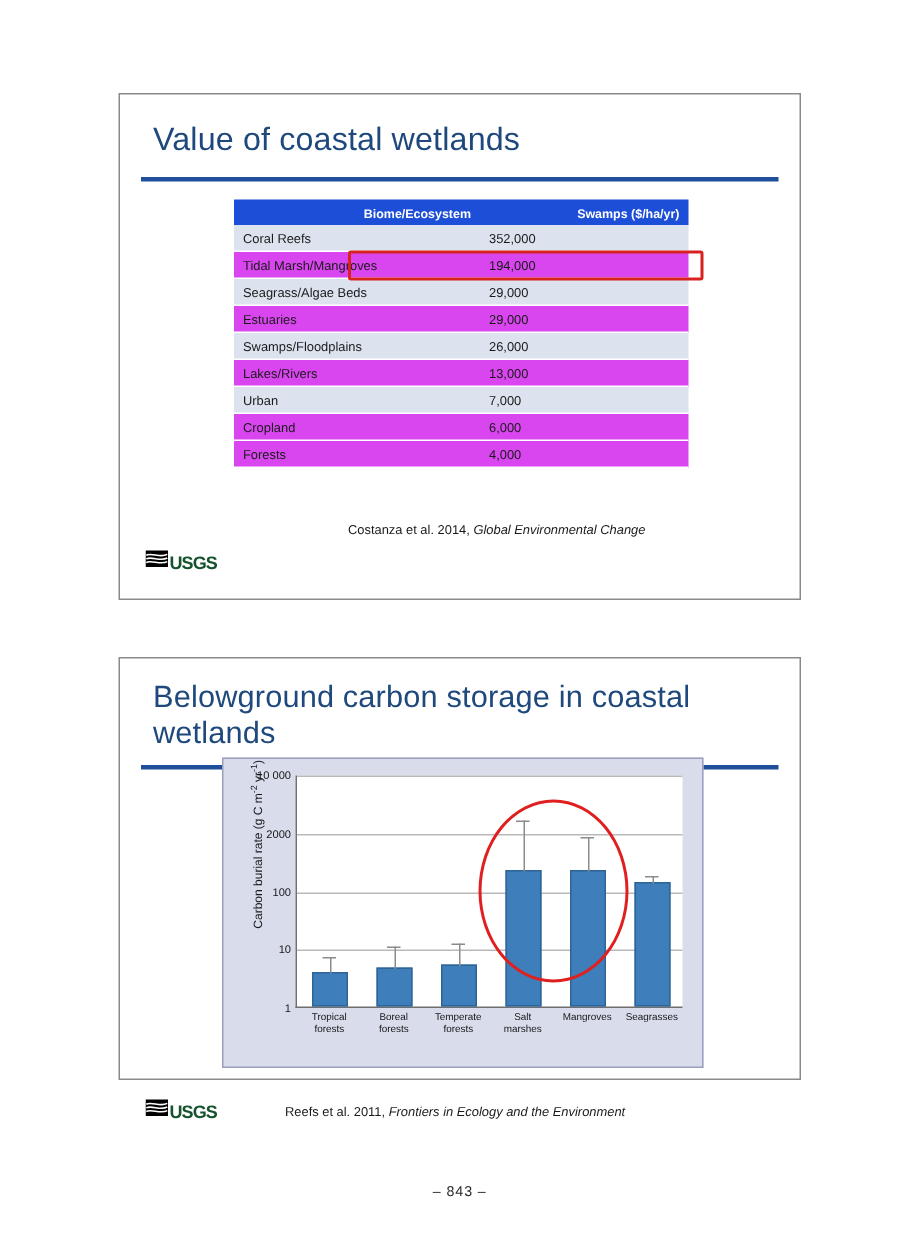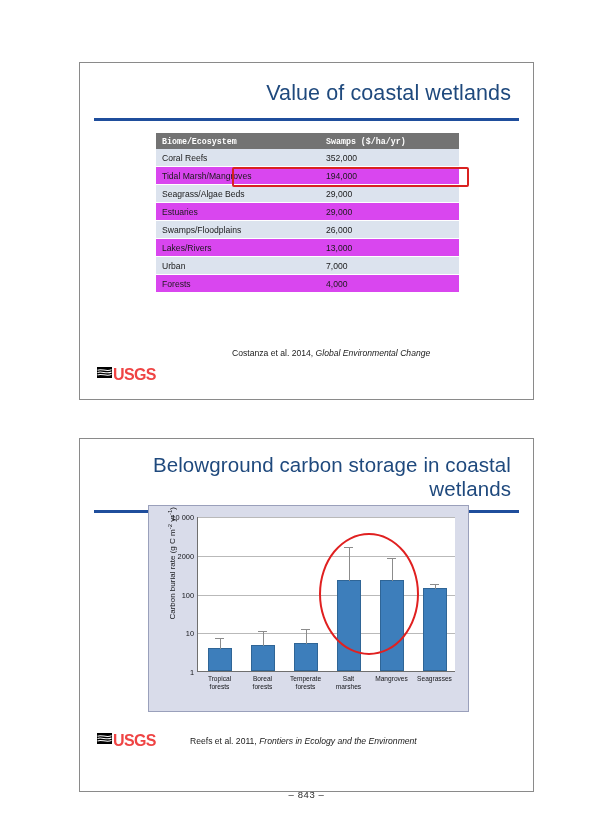--- a/index.html
+++ b/index.html
@@ -14,26 +14,26 @@
   .page{position:relative;width:613px;height:840px;}
 
   
   .slide{
     position:absolute;
     background:#ffffff;
     border:1px solid #8a8a8a;
     box-sizing:border-box;
   }
   #slide-1{ left:79px; top:62px; width:455px; height:338px; }
-  #slide-2{ left:79px; top:438px; width:455px; height:354px; }
+  #slide-2{ left:79px; top:438px; width:455px; height:282px; }
 
   .slide-title{
     color:#1F497D;
     font-weight:400;
-    text-align:right;
+    text-align:left;
     letter-spacing:.1px;
     line-height:1.18;
   }
   #slide-1 .slide-title{
     font-size:21.5px;
     margin:18px 22px 0 22px;
   }
   #slide-2 .slide-title{
     font-size:20.5px;
     margin:14px 22px 0 22px;
@@ -48,28 +48,27 @@
 
   
   .table-wrap{ position:absolute; left:76px; top:70px; width:303px; }
   table.value-table{
     border-collapse:collapse;
     width:303px;
     font-size:8.6px;
     color:#1a1a1a;
   }
   table.value-table th{
-    background:#737373;
+    background:#1d4ed8;
     color:#ffffff;
     font-weight:bold;
-    text-align:left;
+    text-align:right;
     padding:3.6px 6px;
     font-size:8.3px;
     border:none;
-    font-family:Liberation Mono, monospace;
   }
   table.value-table td{
     padding:3.5px 6px;
     border:none;
     border-bottom:1px solid #ffffff;
   }
   table.value-table tr.odd td{ background:#DCE3EE; }
   table.value-table tr.even td{ background:#d946ef; }
   table.value-table td.col-name{ width:152px; }
 
@@ -101,23 +100,23 @@
     display:flex;
     align-items:center;
     gap:1px;
   }
   #slide-1 .usgs-logo{ left:17px; top:302px; }
   #slide-2 .usgs-logo{ left:17px; top:292px; }
   .usgs-mark{ display:block; }
   .usgs-word{
     font-family:"Liberation Sans", sans-serif;
     font-weight:bold;
-    font-size:16px;
+    font-size:12px;
     letter-spacing:-0.6px;
-    color:#ef4444;
+    color:#14532d;
     line-height:1;
   }
 
   
   .chart-panel{
     position:absolute;
     left:68px; top:66px;
     width:321px; height:207px;
     background:#D9DCEA;
     border:1px solid #9aa0bb;
@@ -245,20 +244,24 @@
               <td class="col-name">Swamps/Floodplains</td>
               <td>26,000</td>
             </tr>
             <tr class="even">
               <td class="col-name">Lakes/Rivers</td>
               <td>13,000</td>
             </tr>
             <tr class="odd">
               <td class="col-name">Urban</td>
               <td>7,000</td>
+            </tr>
+            <tr class="even">
+              <td class="col-name">Cropland</td>
+              <td>6,000</td>
             </tr>
             <tr class="even">
               <td class="col-name">Forests</td>
               <td>4,000</td>
             </tr>
           </tbody>
       </table>
       <div class="highlight-box" id="highlight-box" style="top: 33.6875px; height: 20px;"></div>
     </div>
 

